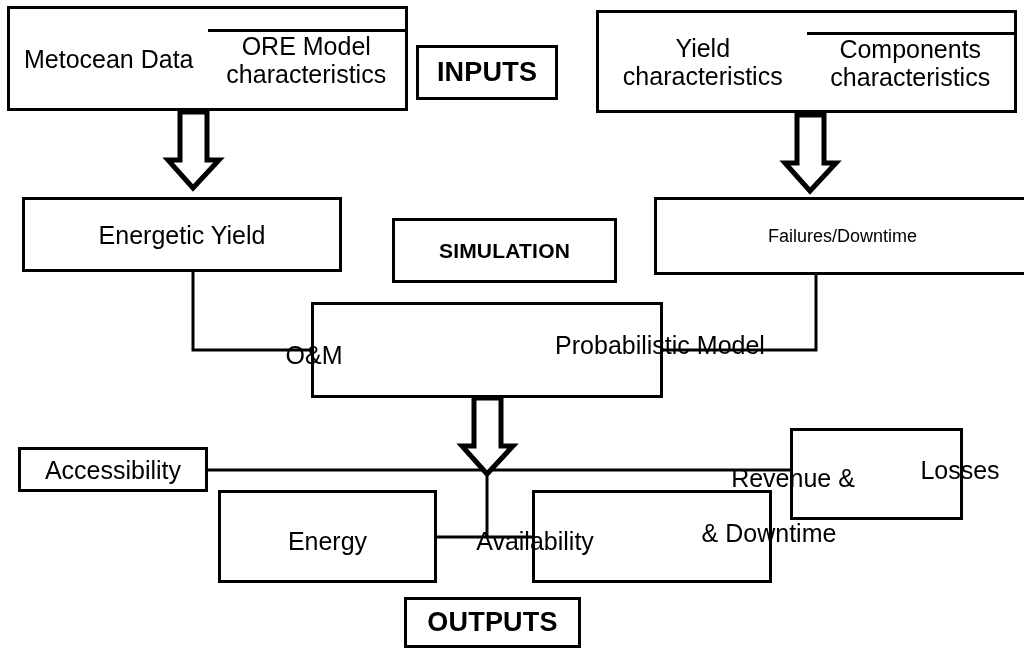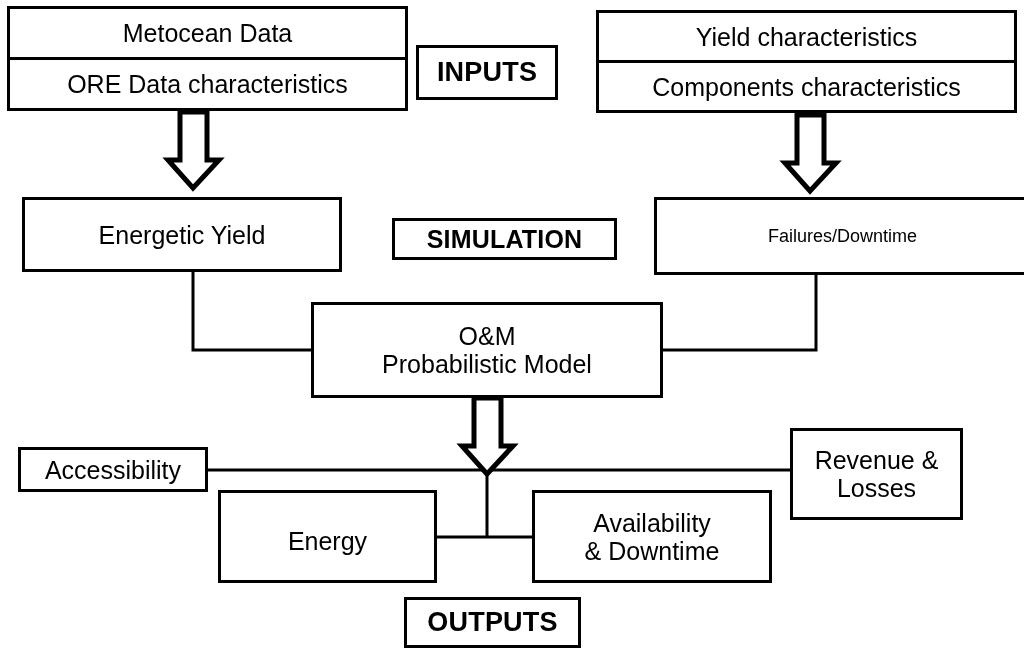--- a/index.html
+++ b/index.html
@@ -22,21 +22,21 @@
     border: 3px solid #000000;
     background: #ffffff;
     display: flex;
     align-items: center;
     justify-content: center;
     text-align: center;
     line-height: 1.12;
     z-index: 3;
   }
   .node.stacked {
-    flex-direction: column;
+    flex-direction: row;
     padding: 0;
   }
   .cell {
     box-sizing: border-box;
     width: 100%;
     flex: 1 1 0;
     display: flex;
     align-items: center;
     justify-content: center;
     text-align: center;
@@ -88,42 +88,42 @@
     <polygon class="arrow-outline" points="797,115 824,115 824,163 836,163 810,191 785,163 797,163"></polygon>
 
     <polygon class="arrow-outline" points="474,398 501,398 501,446 513,446 487,474 462,446 474,446"></polygon>
   </svg>
 
   <div class="node stacked" style="left:7px; top:6px; width:401px; height:105px; font-size:25px;">
     <div class="cell">
       <span>Metocean Data</span>
     </div>
     <div class="cell divider-top">
-      <span>ORE Data characteristics</span>
+      <span>ORE Model characteristics</span>
     </div>
   </div>
 
   <div class="node label-box" style="left:416px; top:45px; width:142px; height:55px; font-size:27px;">
     <span>INPUTS</span>
   </div>
 
   <div class="node stacked" style="left:596px; top:10px; width:421px; height:103px; font-size:25px;">
     <div class="cell">
       <span>Yield characteristics</span>
     </div>
     <div class="cell divider-top">
       <span>Components characteristics</span>
     </div>
   </div>
 
   <div class="node" style="left:22px; top:197px; width:320px; height:75px; font-size:25px;">
     <span>Energetic Yield</span>
   </div>
 
-  <div class="node label-box" style="left:392px; top:218px; width:225px; height:42px; font-size:25px;">
+  <div class="node label-box" style="left:392px; top:218px; width:225px; height:65px; font-size:21px;">
     <span>SIMULATION</span>
   </div>
 
   <div class="node" style="left:654px; top:197px; width:377px; height:78px; font-size:18px;">
     <span>Failures/Downtime</span>
   </div>
 
   <div class="node stacked" style="left:311px; top:302px; width:352px; height:96px; font-size:25px; justify-content:center;">
     <div class="cell" style="flex:0 0 auto; padding-top:10px;">
       <span>O&amp;M</span>

